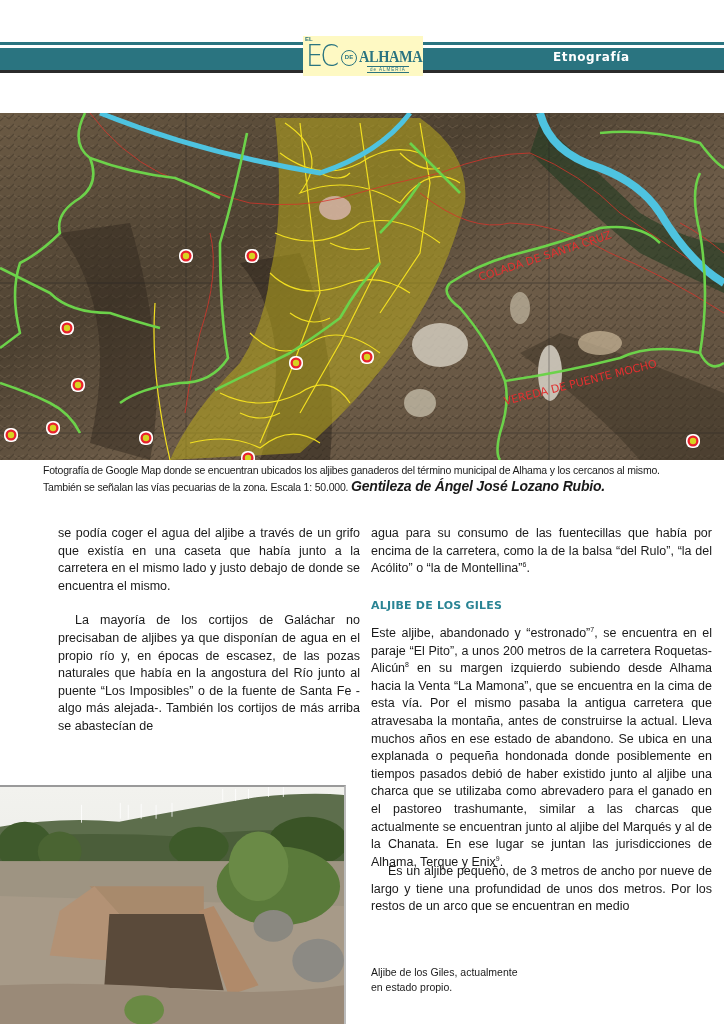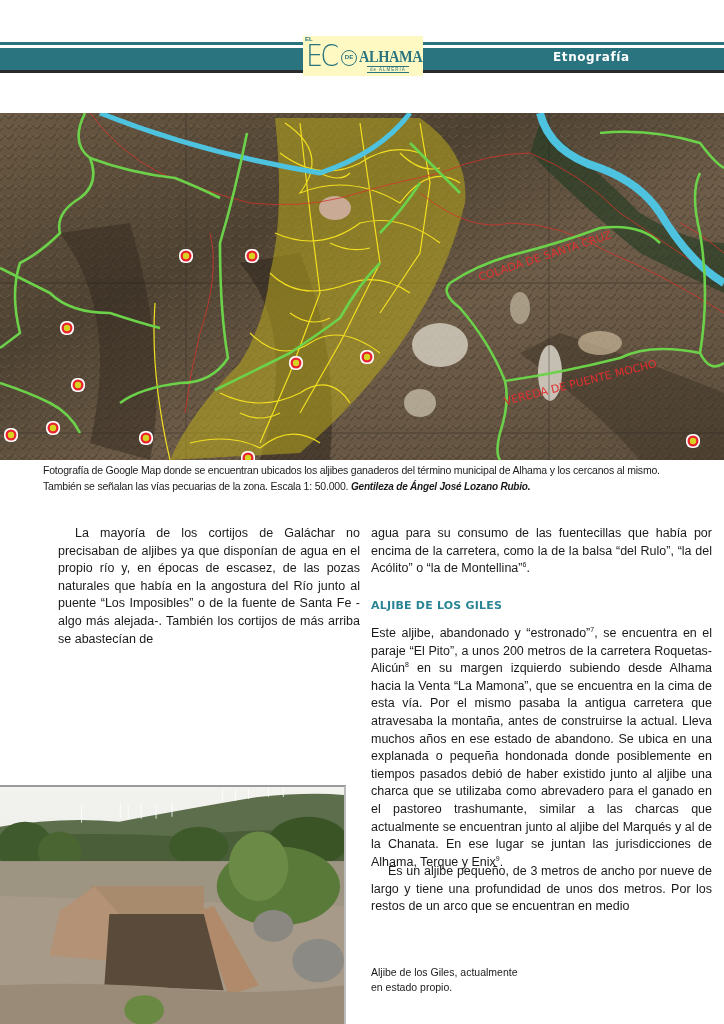--- a/index.html
+++ b/index.html
@@ -18,21 +18,21 @@
   .logo .eco { position: absolute; left: 3px; top: 4px; font-family: "DejaVu Sans", sans-serif; font-size: 30px; line-height: 32px; color: #2a7480; font-weight: 300; letter-spacing: -3px; transform: scaleX(0.9); transform-origin: left; }
   .logo .de { position: absolute; left: 38px; top: 14px; width: 16px; height: 16px; border-radius: 50%; border: 1.5px solid #2a7480; font-size: 6px; font-weight: bold; color: #2a7480; text-align: center; line-height: 13px; }
   .logo .alhama { position: absolute; left: 56px; top: 11px; font-family: "Liberation Serif", serif; font-weight: bold; font-size: 17px; color: #2a7480; letter-spacing: -0.5px; transform: scaleX(0.85); transform-origin: left; }
   .logo .almeria { position: absolute; left: 64px; top: 30px; font-size: 4.5px; color: #2a7480; letter-spacing: 1px; border-top: 1px solid #2a7480; border-bottom: 1px solid #2a7480; padding: 0 3px; }
 
   
   .map { position: absolute; left: 0; top: 113px; width: 724px; height: 347px; overflow: hidden; background: #5a4a38; }
   .map svg { width: 100%; height: 100%; display: block; }
 
   .caption { position: absolute; left: 43px; top: 462px; width: 640px; font-size: 10.5px; line-height: 16px; color: #1a1a1a; letter-spacing: -0.2px; }
-  .caption em { font-weight: bold; font-size: 10px; }
+  .caption em { font-weight: bold; font-size: 14px; }
 
   
   .col { position: absolute; font-size: 12.5px; line-height: 17.6px; text-align: justify; color: #1a1a1a; }
   .col p { margin-bottom: 17px; }
   .col p.indent { text-indent: 17px; }
   .col-left { left: 58px; top: 525px; width: 302px; }
   .col-right { left: 371px; top: 525px; width: 341px; }
   .col-right-2 { left: 371px; top: 625px; width: 341px; }
   .col-right-3 { left: 371px; top: 863px; width: 341px; }
   .heading { position: absolute; left: 371px; top: 599px; color: #2a8494; font-family: "DejaVu Sans", sans-serif; font-weight: bold; font-size: 11px; letter-spacing: 0.2px; }
@@ -203,20 +203,21 @@
     </g>
   </svg>
 </div>
 
 <div class="caption">
   <span>Fotografía de Google Map donde se encuentran ubicados los aljibes ganaderos del término municipal de Alhama y los cercanos al mismo. También se señalan las vías pecuarias de la zona. Escala 1: 50.000.</span>
   <em>Gentileza de Ángel José Lozano Rubio.</em>
 </div>
 
 <div class="col col-left">
+  <p>se podía coger el agua del aljibe a través de un grifo que existía en una caseta que había junto a la carretera en el mismo lado y justo debajo de donde se encuentra el mismo.</p>
   <p class="indent">La mayoría de los cortijos de Galáchar no precisaban de aljibes ya que disponían de agua en el propio río y, en épocas de escasez, de las pozas naturales que había en la angostura del Río junto al puente “Los Imposibles” o de la fuente de Santa Fe -algo más alejada-. También los cortijos de más arriba se abastecían de</p>
 </div>
 
 <div class="col col-right">
   <p><span>agua para su consumo de las fuentecillas que había por encima de la carretera, como la de la balsa “del Rulo”, “la del Acólito” o “la de Montellina”</span><sup>6</sup>.</p>
 </div>
 
 <div class="heading">ALJIBE DE LOS GILES</div>
 
 <div class="col col-right-2">

